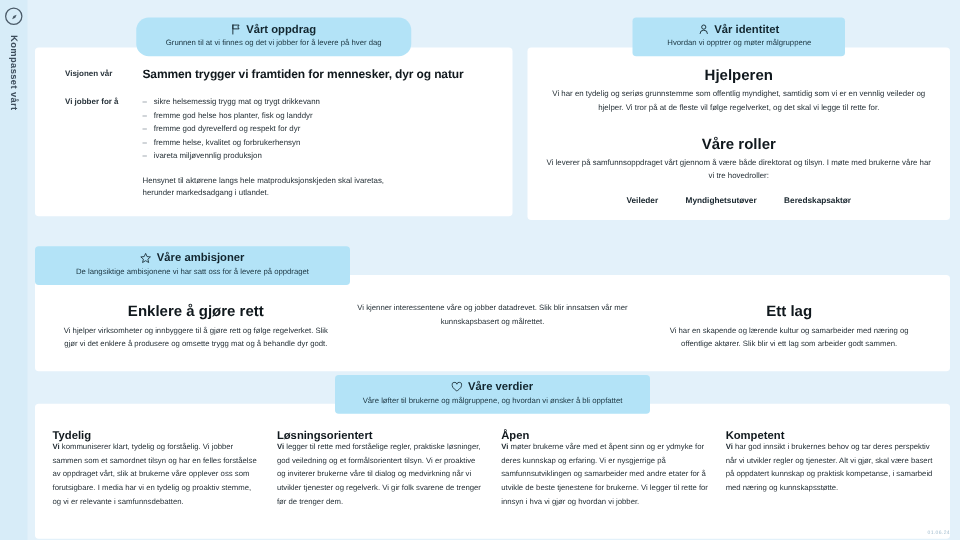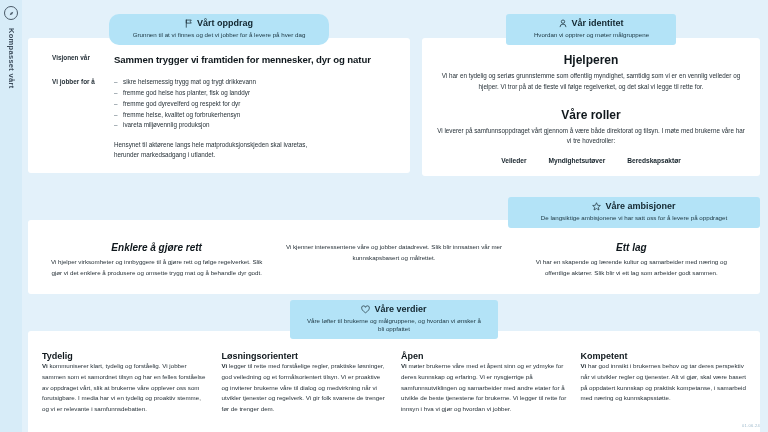--- a/index.html
+++ b/index.html
@@ -103,21 +103,21 @@
   }
   #identitet-card {
     margin-top: -7px;
     padding: 15px 14px 12px;
     text-align: center;
   }
 
   
   #vision-row {
     display: flex;
-    align-items: flex-start;
+    align-items: center;
     gap: 10px;
     padding: 2px 0 0 12px;
   }
   #vision-label {
     font-size: 6.4px;
     font-weight: bold;
     color: #27323a;
     white-space: nowrap;
     width: 52px;
   }
@@ -191,57 +191,56 @@
   }
 
   
   #ambisjoner-section {
     position: absolute;
     left: 28px; top: 197px;
     width: 732px;
   }
   #ambisjoner-badge-wrap {
     display: flex;
-    justify-content: flex-end;
+    justify-content: flex-start;
   }
   #ambisjoner-badge { width: 252px; }
   #ambisjoner-card {
     margin-top: -8px;
     padding: 22px 10px 16px;
     display: flex;
   }
   .amb-col {
     flex: 1;
     text-align: center;
     padding: 0 10px;
   }
   .amb-title {
-    font-size: 10px;
+    font-size: 12px;
     font-weight: bold;
     color: #10181d;
     margin-bottom: 4px;
-    font-style: italic;
   }
   .amb-body {
     font-size: 6.2px;
     line-height: 1.72;
     color: #1f2a31;
   }
 
   
   #verdier-section {
     position: absolute;
     left: 28px; top: 300px;
     width: 732px;
   }
   #verdier-badge-wrap {
     display: flex;
     justify-content: center;
   }
-  #verdier-badge { width: 208px; }
+  #verdier-badge { width: 252px; }
   #verdier-card {
     margin-top: -8px;
     padding: 20px 14px 14px;
     display: flex;
     gap: 14px;
     min-height: 108px;
   }
   .val-col { flex: 1; }
   .val-title {
     font-size: 9px;

